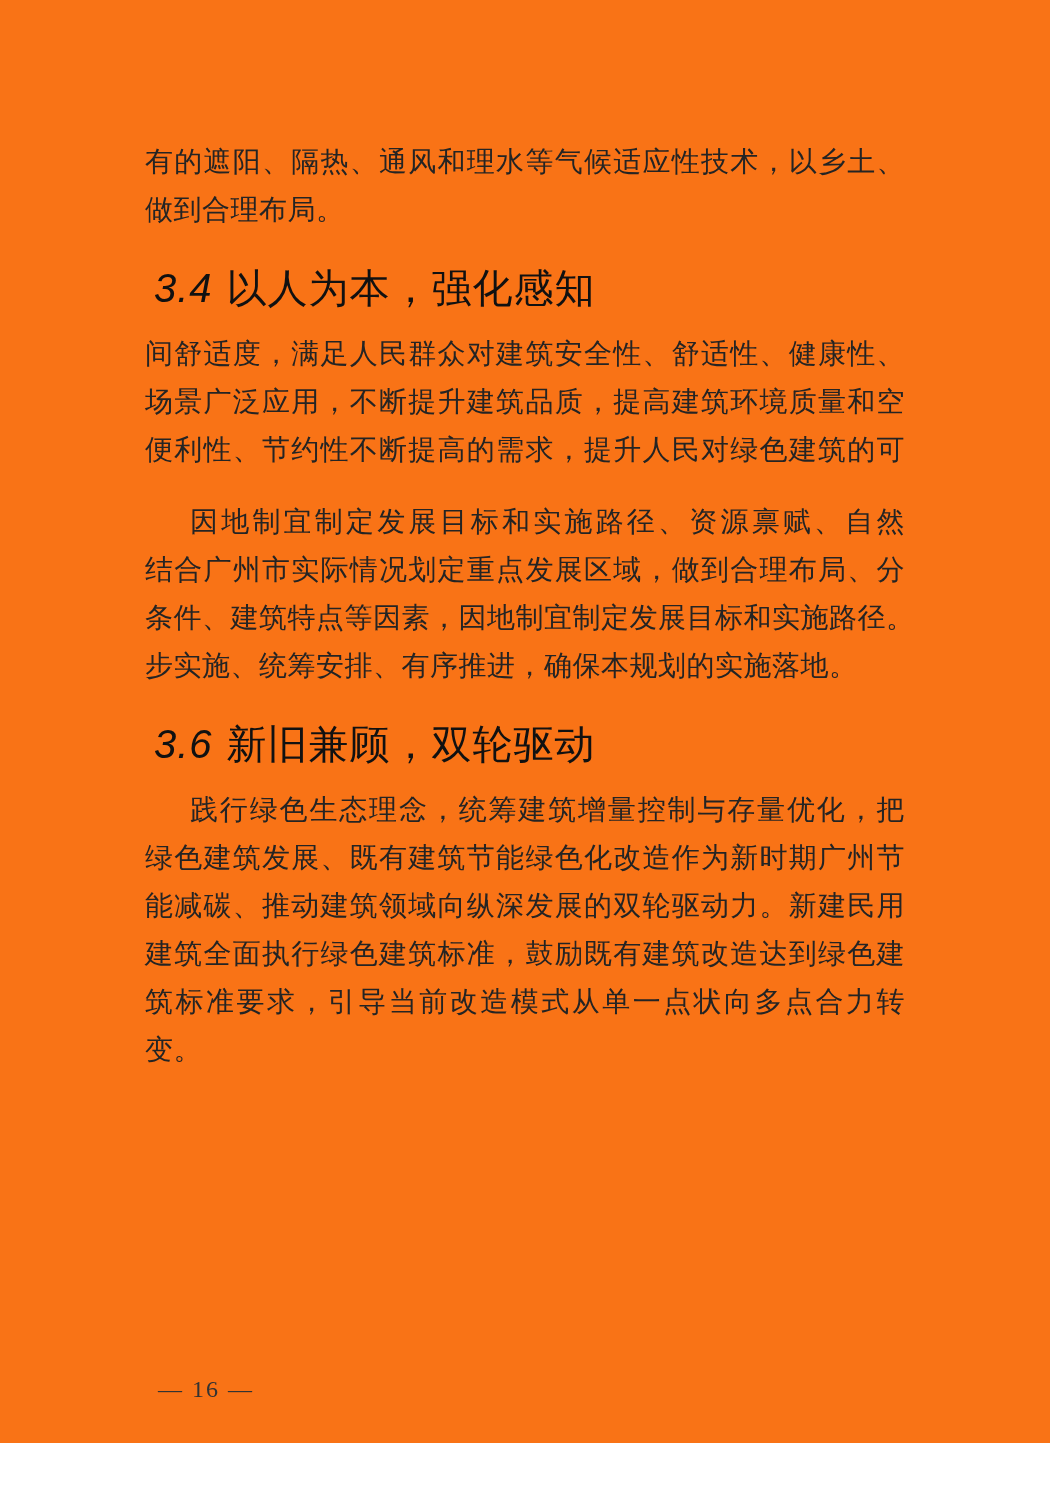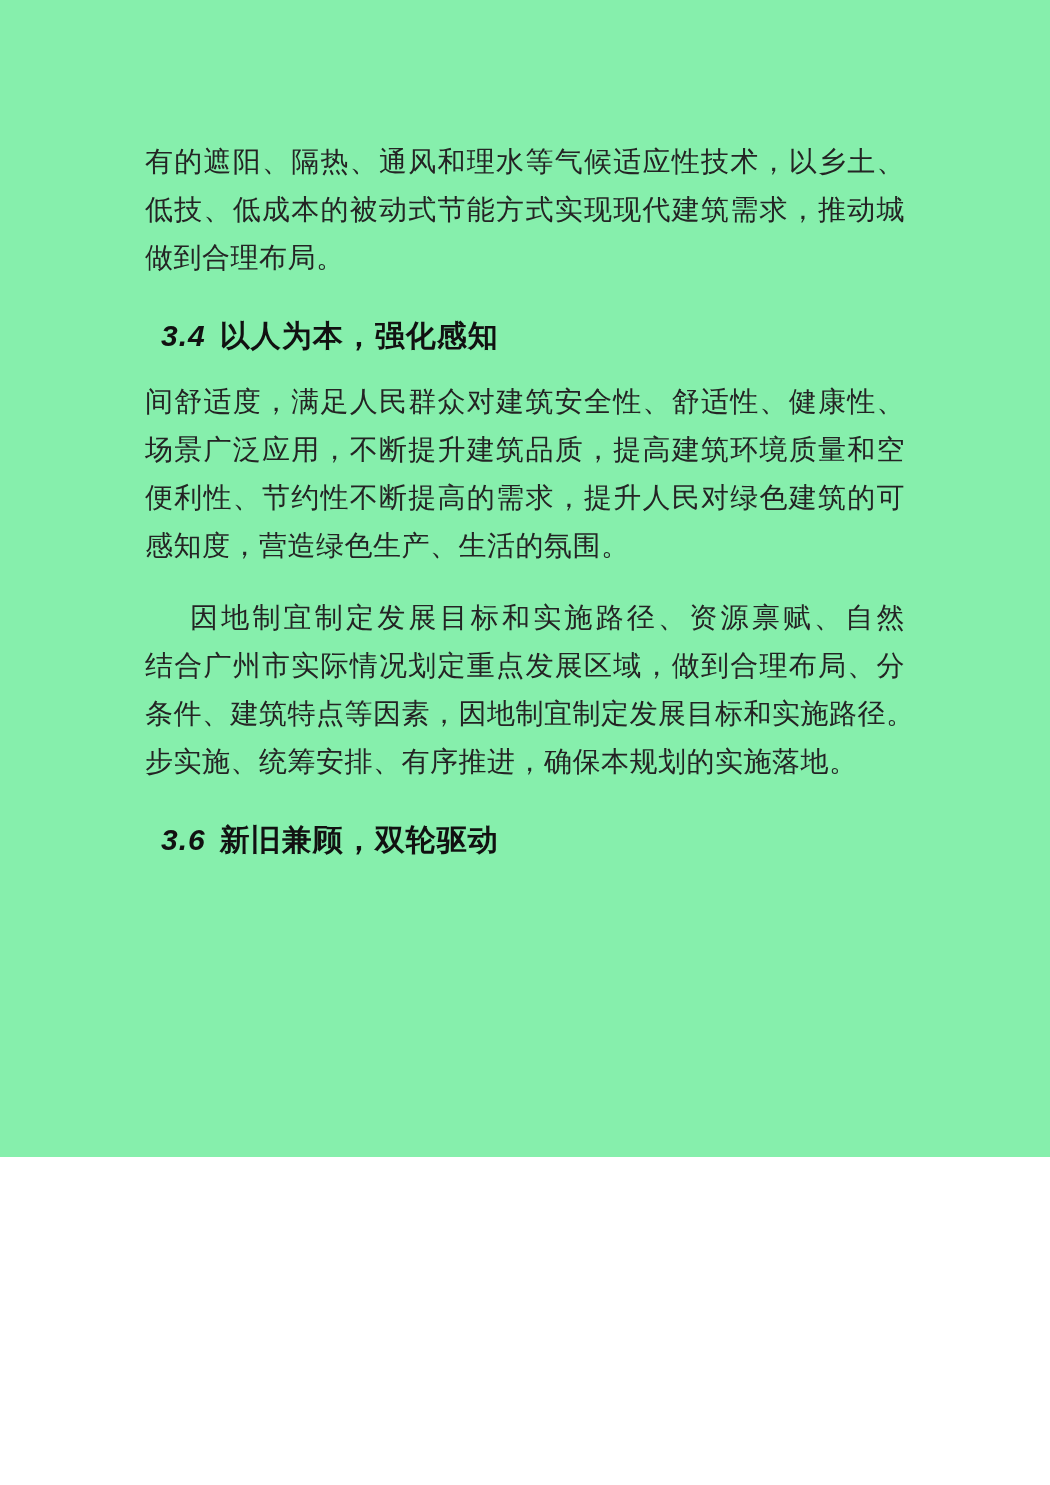--- a/index.html
+++ b/index.html
@@ -3,22 +3,22 @@
 <meta charset="utf-8">
 <style>
   html, body {
     margin: 0;
     padding: 0;
     background: #ffffff;
   }
   .page {
     position: relative;
     width: 1050px;
-    height: 1157px;
-    background: #86efac;
+    height: 1443px;
+    background: #f97316;
     overflow: hidden;
     font-family: "Liberation Serif", serif;
     color: #222222;
   }
   .content {
     position: absolute;
     left: 145px;
     top: 138px;
     width: 760px;
   }
@@ -40,25 +40,25 @@
     text-align-last: left; 
   }
   .para {
     margin: 24px 0 0 0;
     padding: 0;
   }
   .para.intro {
     margin-top: 0;
   }
   .heading {
-    margin: 36px 0 0 16px;
+    margin: 36px 0 0 9px;
     padding: 0;
     font-family: "Liberation Sans", sans-serif;
-    font-weight: bold;
-    font-size: 30px;
+    font-weight: normal;
+    font-size: 40px;
     line-height: 36px;
     color: #111111;
     letter-spacing: 1px;
   }
   .heading .num {
     display: inline-block;
     margin-right: 14px;
     font-style: oblique 6deg;
   }
   .footer {
@@ -73,41 +73,47 @@
   }
 </style>
 </head>
 <body>
 
 <div class="page">
   <main class="content">
 
     <div class="para intro">
       <div class="ln">有的遮阳、隔热、通风和理水等气候适应性技术，以乡土、</div>
-      <div class="ln">低技、低成本的被动式节能方式实现现代建筑需求，推动城</div>
       <div class="ln end">做到合理布局。</div>
     </div>
 
     <h2 class="heading">
       <span class="num">3.4</span><span>以人为本，强化感知</span>
     </h2>
     <div class="para">
       <div class="ln">间舒适度，满足人民群众对建筑安全性、舒适性、健康性、</div>
       <div class="ln">场景广泛应用，不断提升建筑品质，提高建筑环境质量和空</div>
       <div class="ln">便利性、节约性不断提高的需求，提升人民对绿色建筑的可</div>
-      <div class="ln end">感知度，营造绿色生产、生活的氛围。</div>
     </div>
 
     <div class="para">
       <div class="ln first">因地制宜制定发展目标和实施路径、资源禀赋、自然</div>
       <div class="ln">结合广州市实际情况划定重点发展区域，做到合理布局、分</div>
       <div class="ln">条件、建筑特点等因素，因地制宜制定发展目标和实施路径。</div>
       <div class="ln end">步实施、统筹安排、有序推进，确保本规划的实施落地。</div>
     </div>
 
     <h2 class="heading">
       <span class="num">3.6</span><span>新旧兼顾，双轮驱动</span>
     </h2>
+    <div class="para">
+      <div class="ln first">践行绿色生态理念，统筹建筑增量控制与存量优化，把</div>
+      <div class="ln">绿色建筑发展、既有建筑节能绿色化改造作为新时期广州节</div>
+      <div class="ln">能减碳、推动建筑领域向纵深发展的双轮驱动力。新建民用</div>
+      <div class="ln">建筑全面执行绿色建筑标准，鼓励既有建筑改造达到绿色建</div>
+      <div class="ln">筑标准要求，引导当前改造模式从单一点状向多点合力转</div>
+      <div class="ln end">变。</div>
+    </div>
 
   </main>
 
   <div class="footer">— 16 —</div>
 </div>
 
 </body></html>

